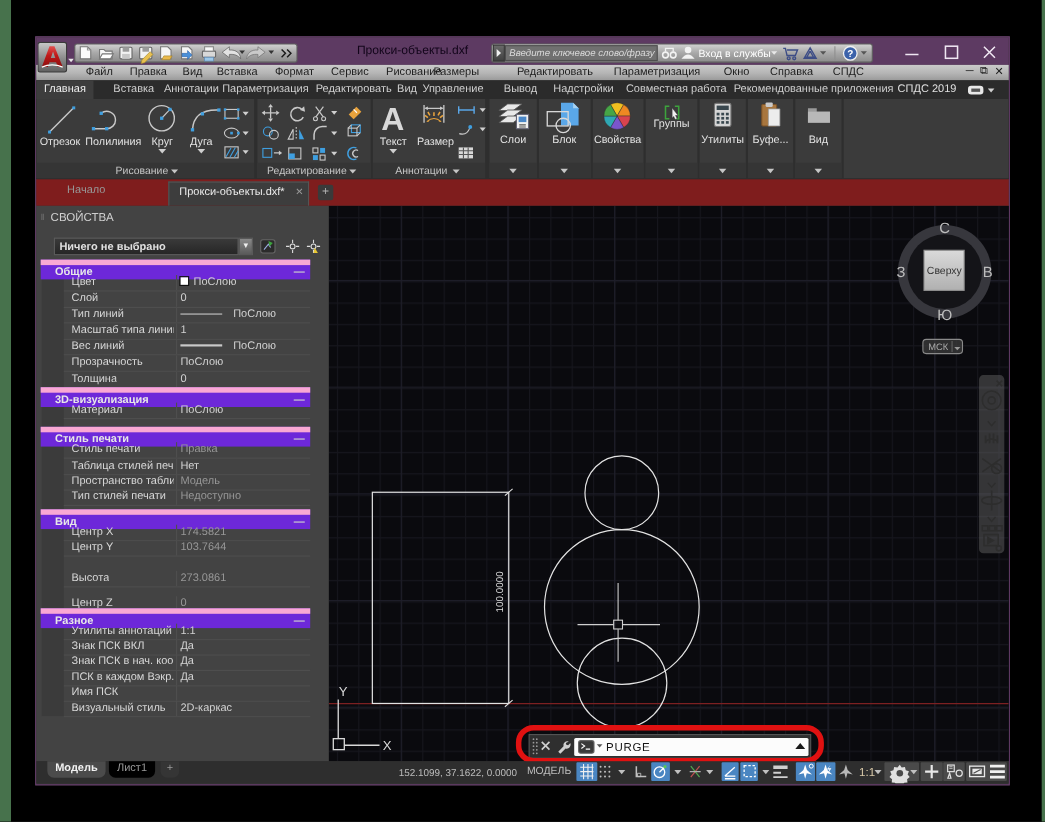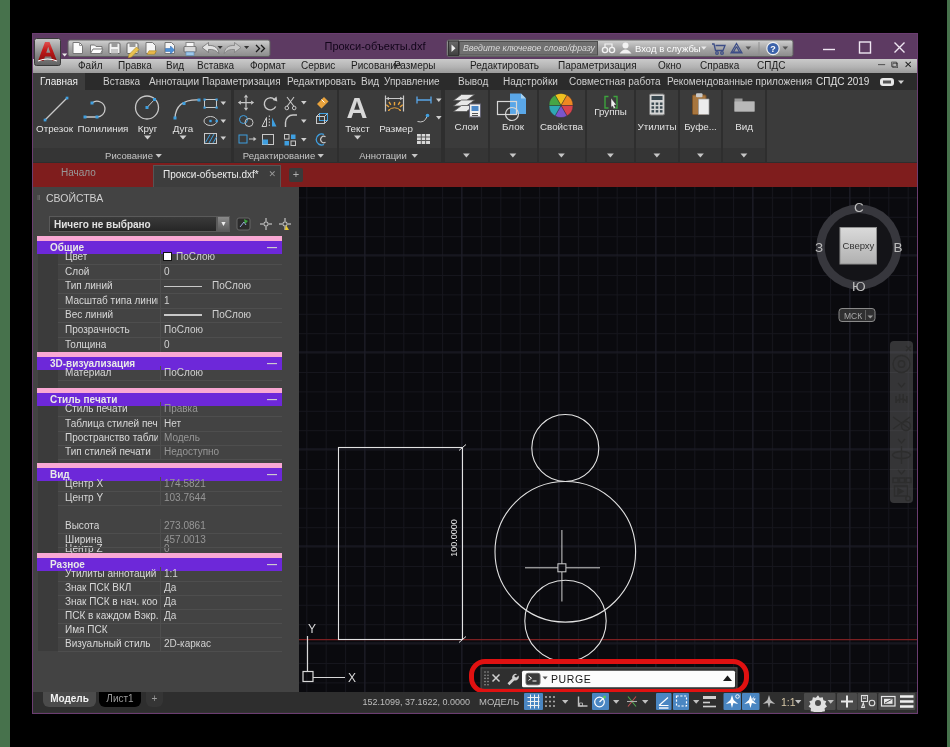--- a/index.html
+++ b/index.html
@@ -491,24 +491,20 @@
       <span class="pv gray">103.7644</span>
     </div>
  <div class="prow" style="top:318px;margin-top:37px;">
       <span class="pl">Центр Z</span>
       <span class="pv gray">0</span>
     </div>
  <div class="prow" style="top:332px;">
       <span class="pl">Высота</span>
       <span class="pv gray">273.0861</span>
     </div>
- <div class="prow" style="top:346px;">
-      <span class="pl">Ширина</span>
-      <span class="pv gray">457.0013</span>
-    </div>
  <div class="sech" style="top:366px;">
       <b>Разное</b>
       <i>—</i>
     </div>
  <div class="prow" style="top:380px;">
       <span class="pl">Утилиты аннотаций</span>
       <span class="pv">1:1</span>
     </div>
  <div class="prow" style="top:394px;">
       <span class="pl">Знак ПСК ВКЛ</span>

